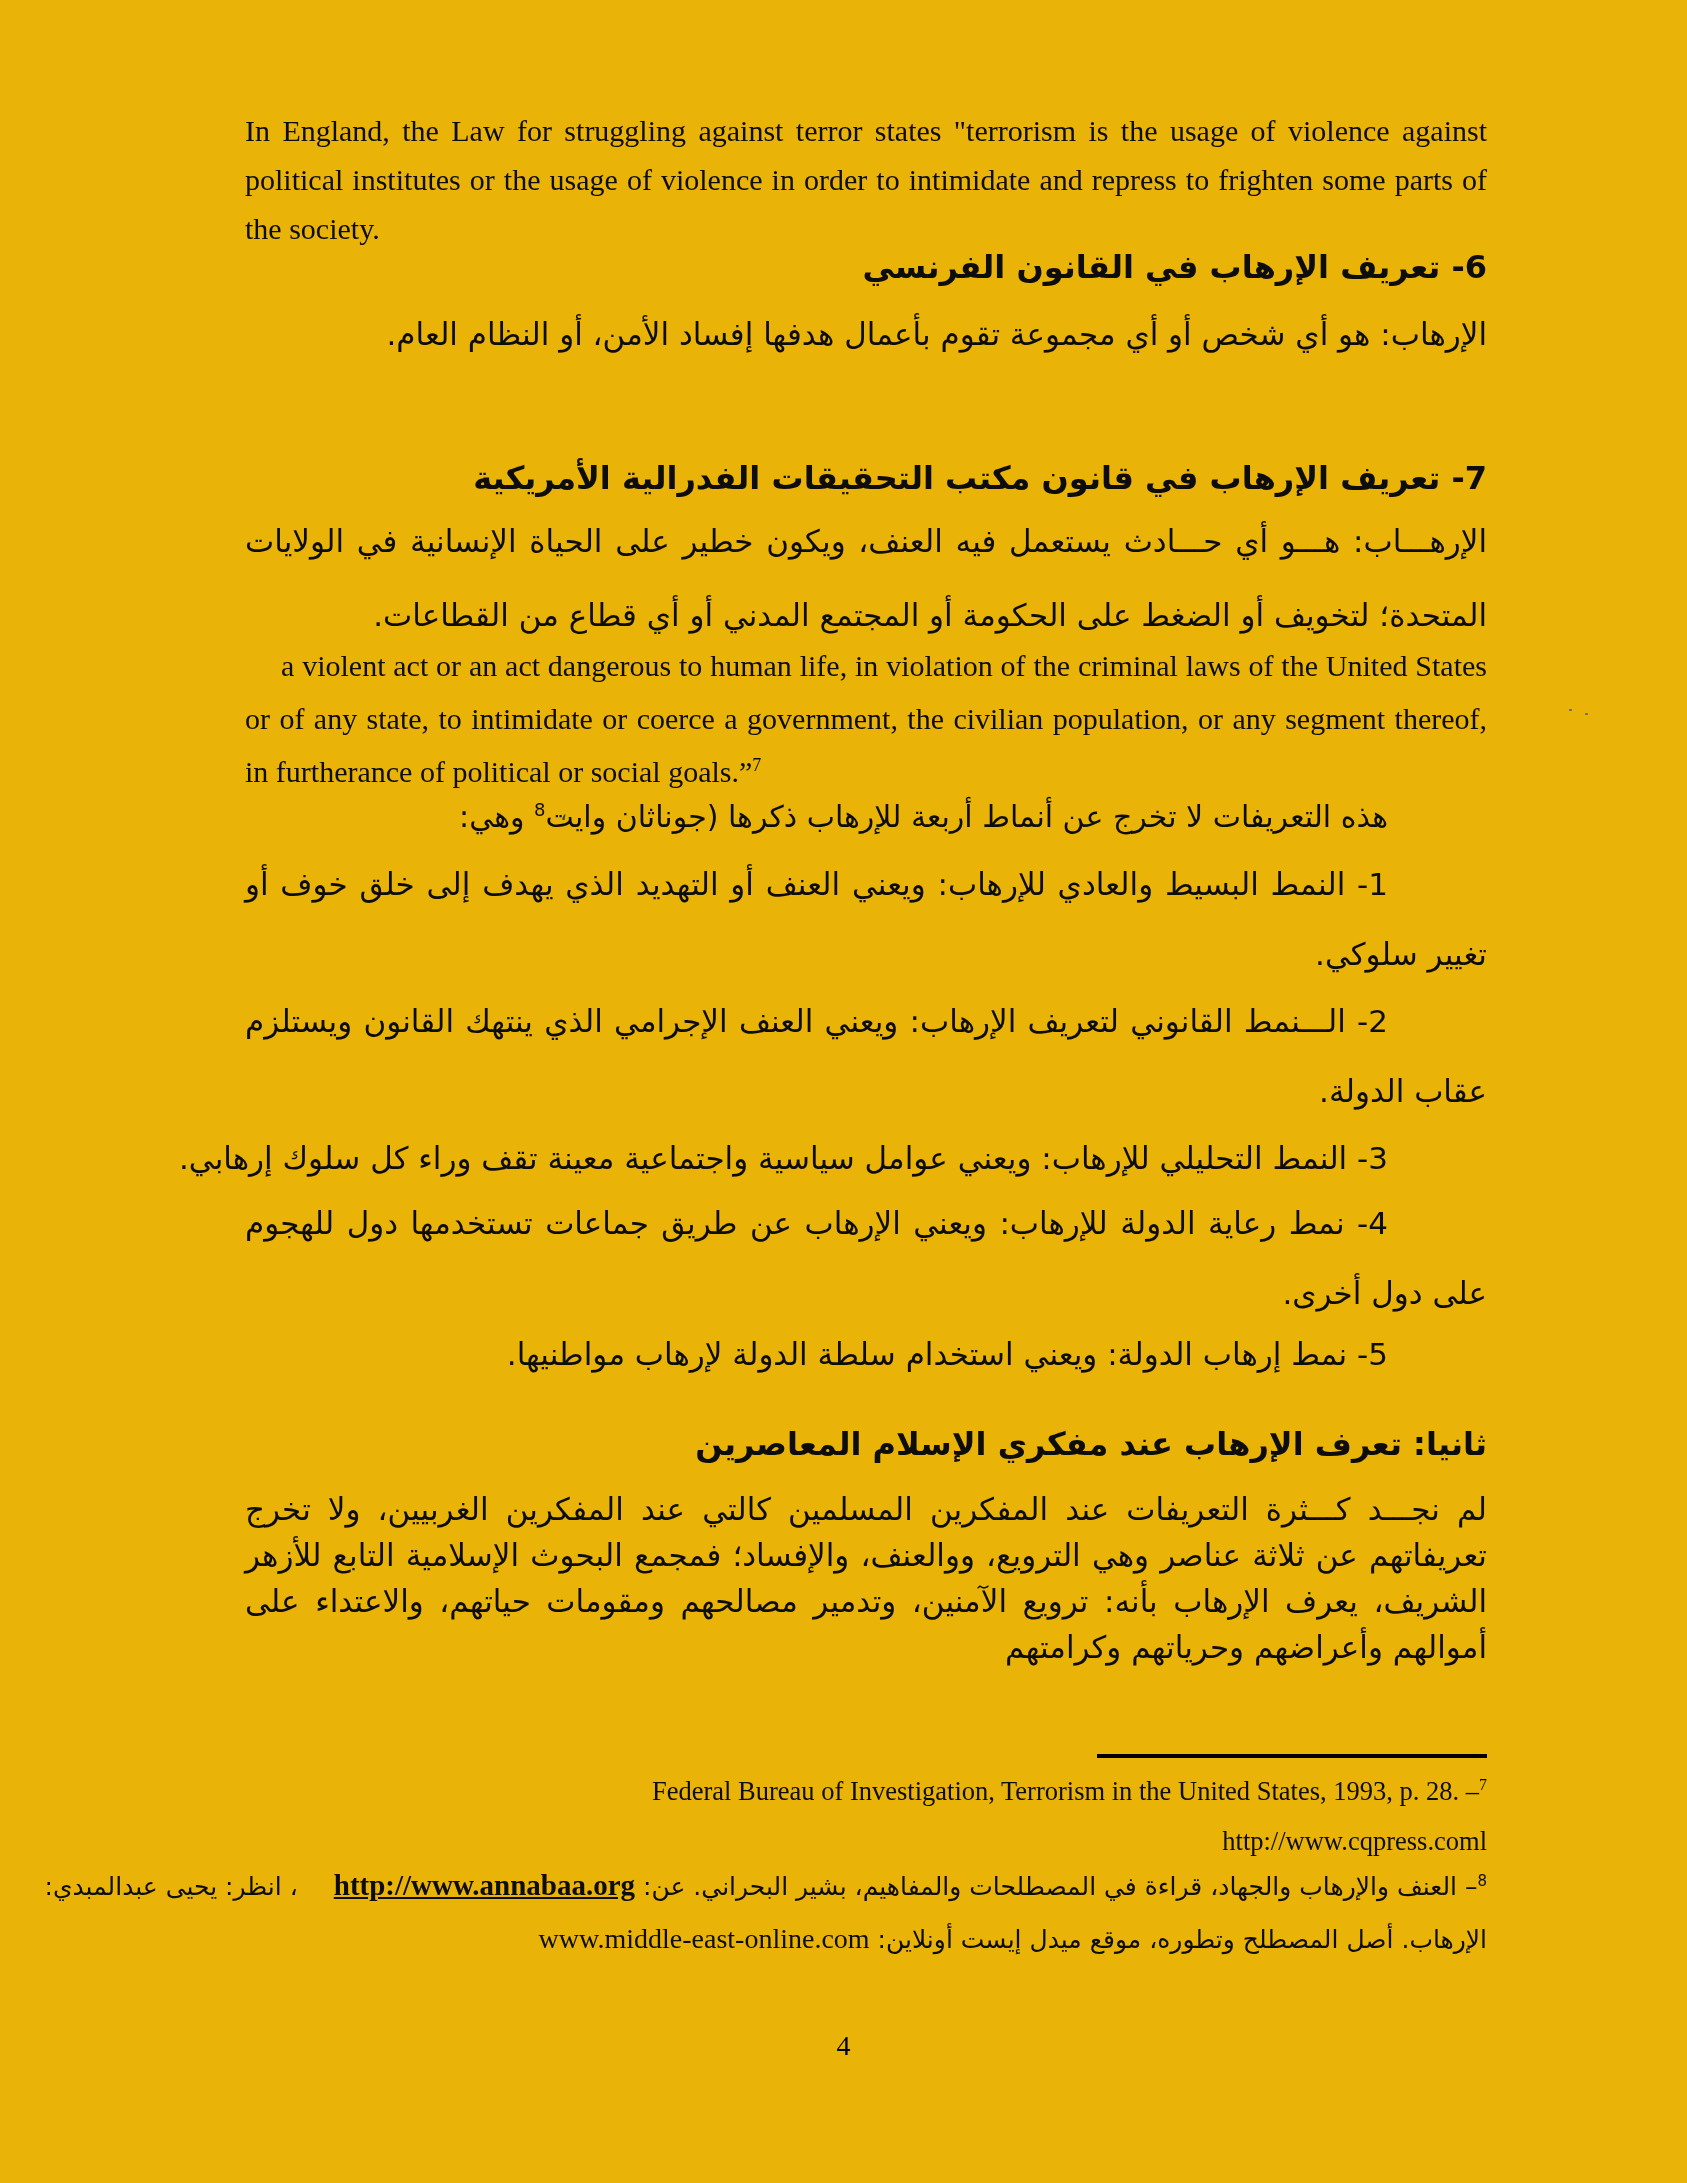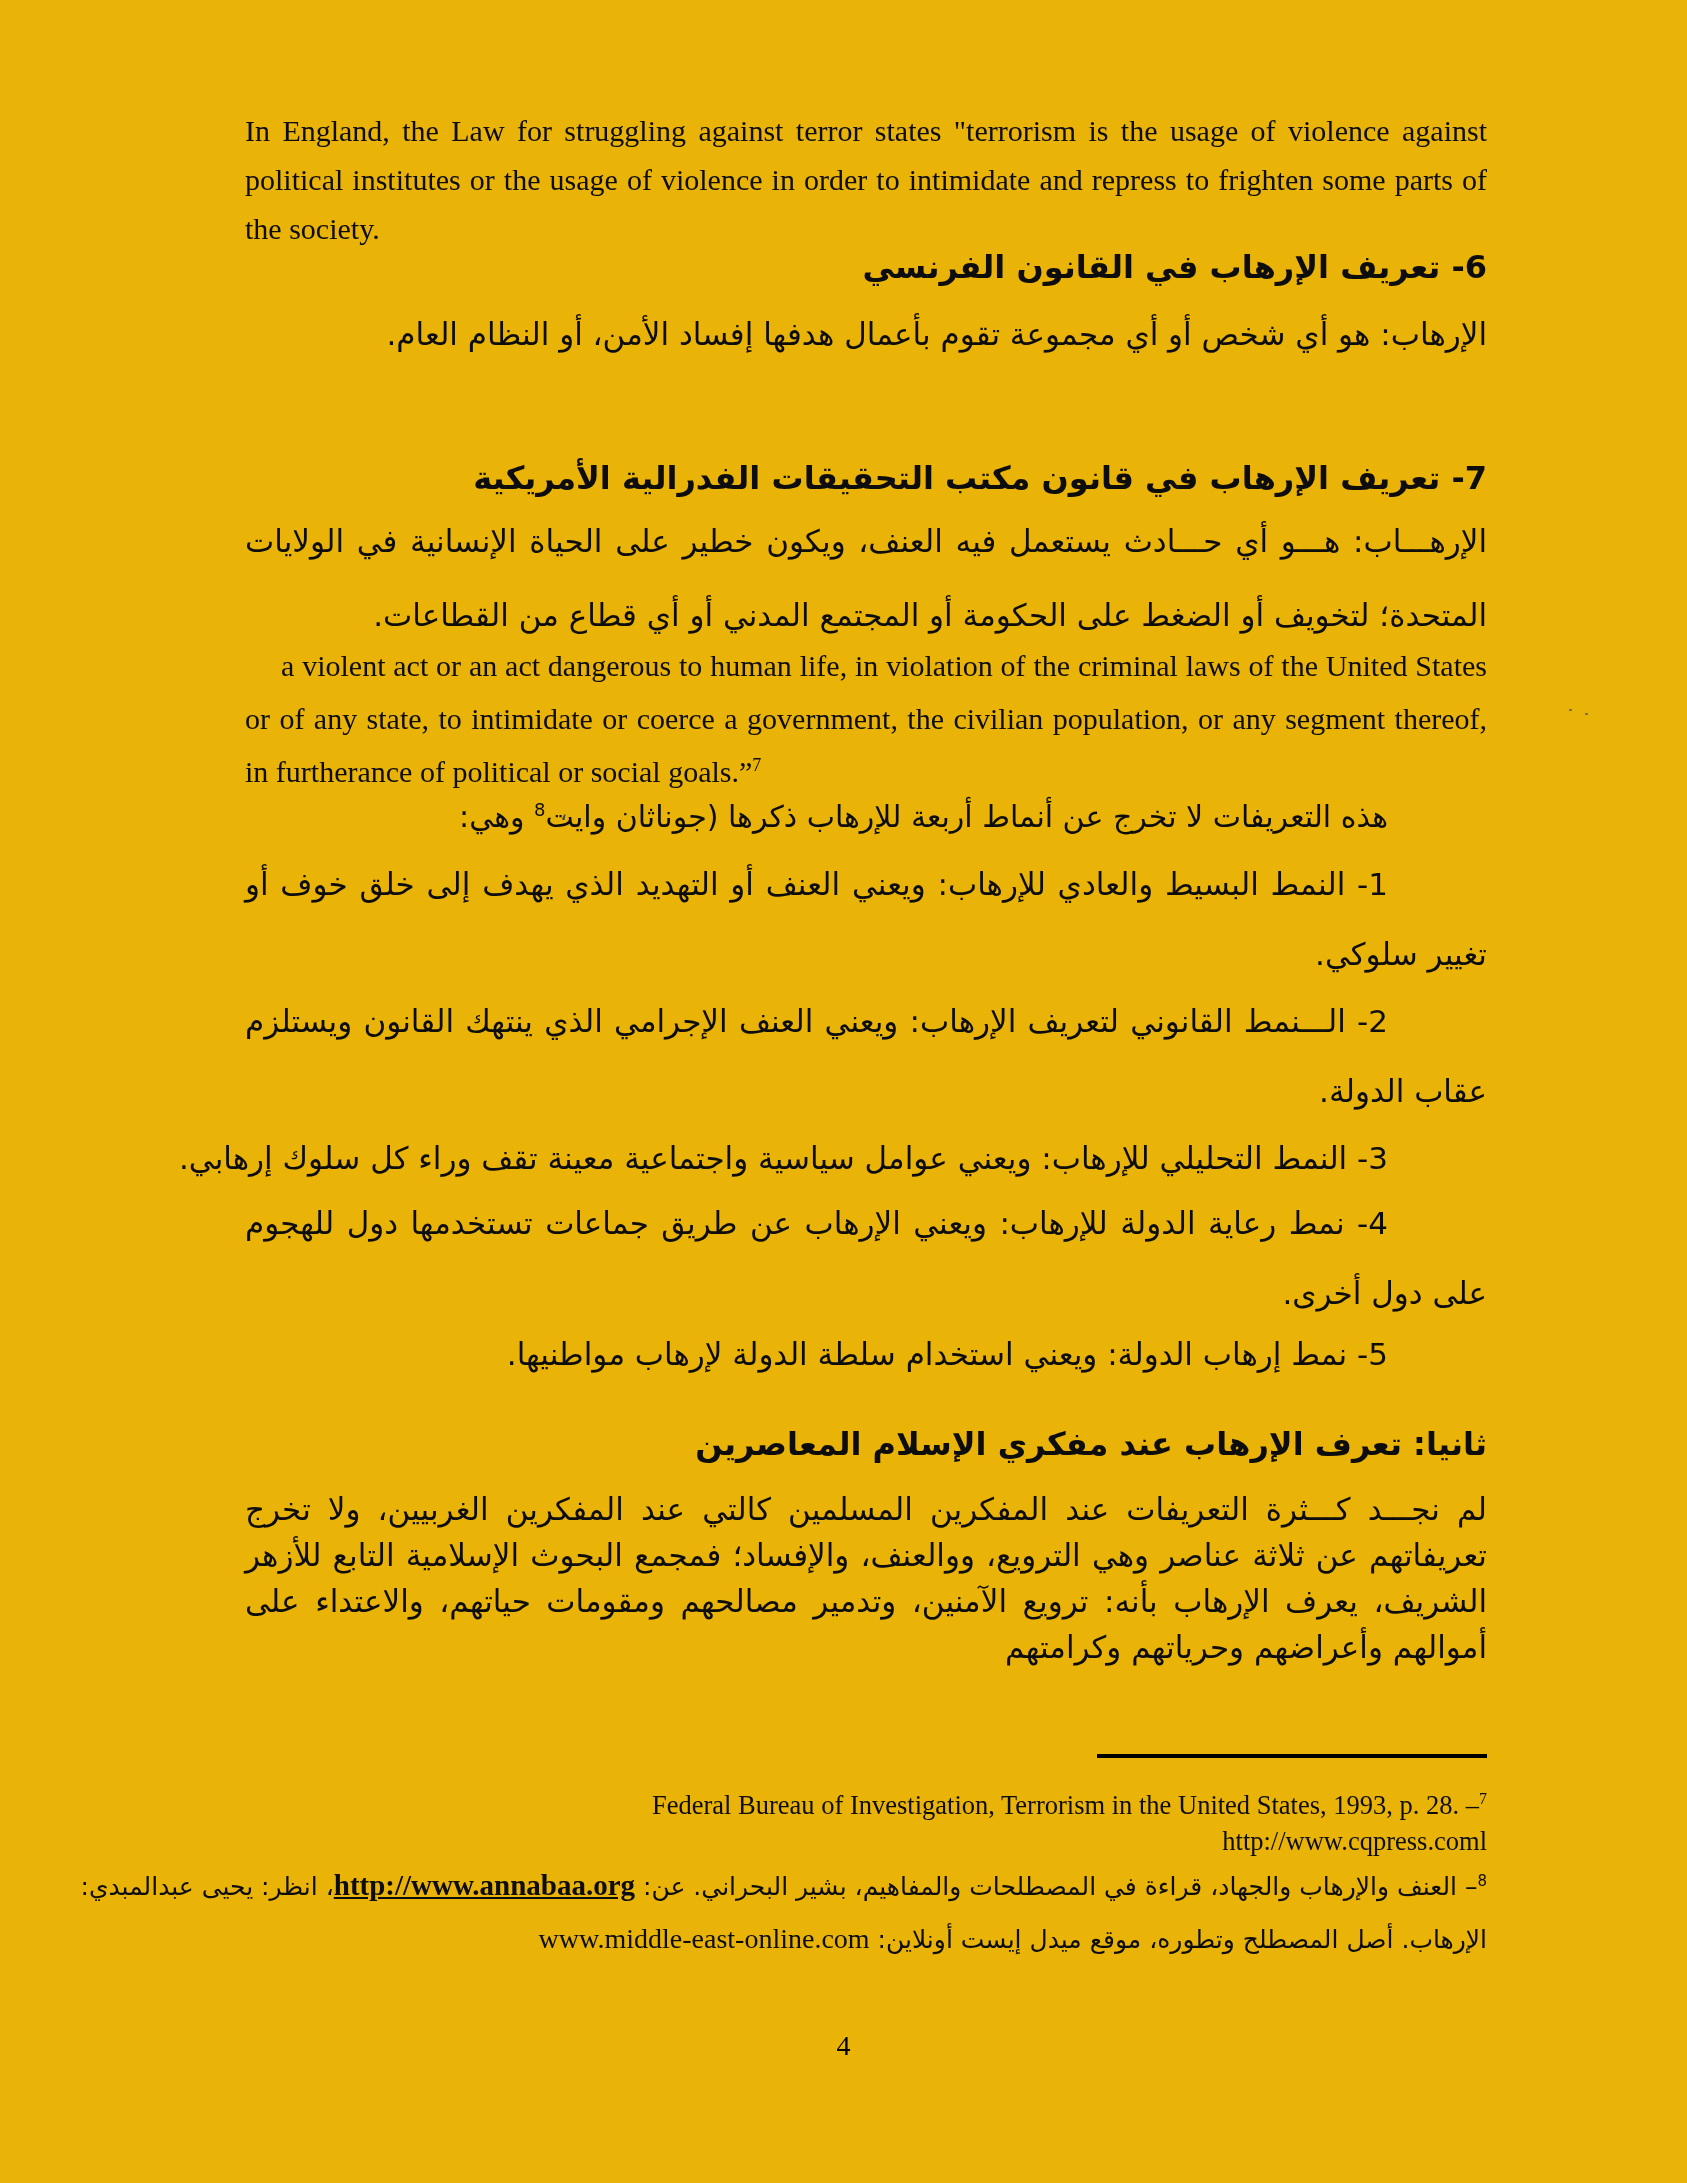--- a/index.html
+++ b/index.html
@@ -34,21 +34,21 @@
   .fn-en{
     font-family:"Liberation Serif", serif;direction:ltr;
     font-size:26.5px;line-height:37px;text-align:right;white-space:nowrap;
   }
   .fn-ar{
     font-family:"DejaVu Sans", sans-serif;direction:rtl;
     font-size:25px;line-height:38px;text-align:right;white-space:nowrap;
   }
   .fn-link{
     font-family:"Liberation Serif", serif;
-    font-size:29px;font-weight:bold;text-decoration:underline;
+    font-size:29px;font-weight:bold;text-decoration:underline;margin-left:36px;
   }
   .fn-url-plain{font-family:"Liberation Serif", serif;font-size:28px;}
   .page-number{
     position:absolute;left:0;width:1687px;text-align:center;
     font-family:"Liberation Serif", serif;font-size:28px;color:#000;
   }
   .artifact{position:absolute;color:#444;}
   .speck{position:absolute;background:#666;width:2.6px;height:2px;border-radius:1.3px;}
 </style>
 </head>
@@ -108,21 +108,21 @@
   <div class="blk" style="top:1424px;">
     <p class="ar-head">ثانيا: تعرف الإرهاب عند مفكري الإسلام المعاصرين</p>
   </div>
 
   <div class="blk" style="top:1486px;">
     <p class="ar" style="line-height:46px;">لم نجـــد كـــثرة التعريفات عند المفكرين المسلمين كالتي عند المفكرين الغربيين، ولا تخرج تعريفاتهم عن ثلاثة عناصر وهي الترويع، ووالعنف، والإفساد؛ فمجمع البحوث الإسلامية التابع للأزهر الشريف، يعرف الإرهاب بأنه: ترويع الآمنين، وتدمير مصالحهم ومقومات حياتهم، والاعتداء على أموالهم وأعراضهم وحرياتهم وكرامتهم</p>
   </div>
 
   <div class="fn-rule" style="top:1754px;left:1097px;width:390px;"></div>
 
-  <div class="blk" style="top:1773px;margin-top:14px;">
+  <div class="blk" style="top:1773px;">
     <p class="fn-en">
       <span>Federal Bureau of Investigation, Terrorism in the United States, 1993, p. 28. –</span><sup>7</sup>
     </p>
   </div>
   <div class="blk" style="top:1823px;">
     <p class="fn-en">http://www.cqpress.coml</p>
   </div>
 
   <div class="blk" style="top:1866px;">
     <p class="fn-ar">

